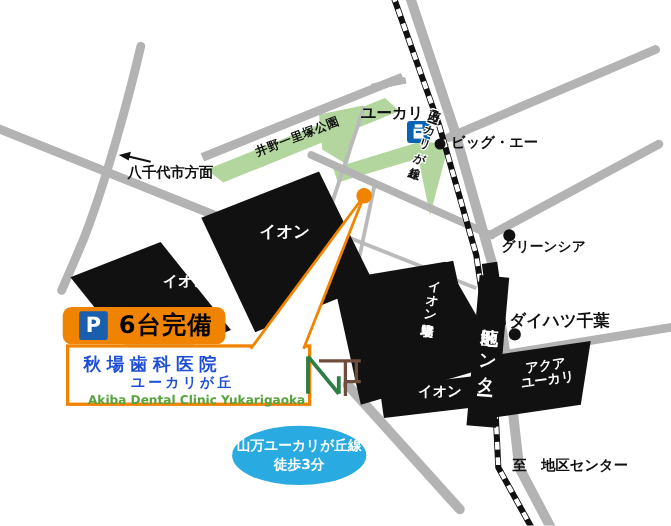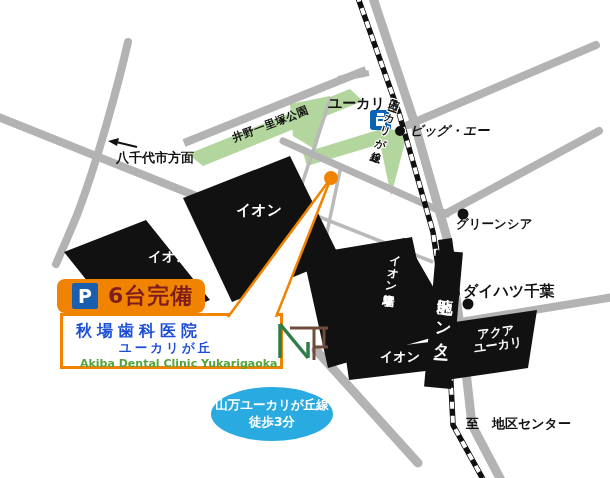--- a/index.html
+++ b/index.html
@@ -15,21 +15,21 @@
   
   .banner{position:absolute;left:430px;top:251px;width:27px;height:137px;background:#111;
           z-index:3;display:flex;align-items:center;justify-content:center;transform:rotate(5deg);}
   .banner span{writing-mode:vertical-rl;text-orientation:upright;color:#fff;font-weight:bold;
                font-size:16px;letter-spacing:2px;}
   
   .pbadge{position:absolute;left:57px;top:279px;width:148px;height:34px;background:#f08300;
           border-radius:8px;display:flex;align-items:center;z-index:2;}
   .pbadge .psq{width:26px;height:26px;margin-left:15px;background:#1a5fae;color:#fff;font-weight:bold;
                font-size:19px;display:flex;align-items:center;justify-content:center;border-radius:2px;}
-  .pbadge .ptxt{color:#7f1d1d;font-weight:bold;font-size:22px;letter-spacing:1px;margin-left:10px;}
+  .pbadge .ptxt{color:#000000;font-weight:bold;font-size:22px;letter-spacing:1px;margin-left:10px;}
   
   .clinic{position:absolute;left:60px;top:313px;width:217px;height:50px;background:#fff;
           border:3px solid #f08300;z-index:2;}
   .clinic .n1{position:absolute;left:13px;top:5px;font-size:16px;font-weight:bold;color:#1d4ed8;letter-spacing:5px;white-space:nowrap;}
   .clinic .n2{position:absolute;left:56px;top:24px;font-size:12.5px;font-weight:bold;color:#1d4ed8;letter-spacing:3px;white-space:nowrap;}
   .clinic .rm{position:absolute;left:17px;top:41px;font-size:11px;font-weight:bold;color:#57a33c;white-space:nowrap;}
   .clinic .logo{position:absolute;right:6px;top:2px;}
   
   .acc{position:absolute;left:202px;width:140px;text-align:center;color:#fff;font-weight:bold;
        font-size:12.5px;z-index:3;}
@@ -102,21 +102,21 @@
     <svg width="21" height="20" viewBox="0 0 21 20">
       <rect x="0" y="0" width="21" height="20" rx="3" fill="#0b63b4"></rect>
       <rect x="7" y="3" width="7" height="3" fill="#fff"></rect>
       <path d="M6,7 h9 v9 h-9 z" fill="#fff"></path>
       <rect x="8" y="9" width="5" height="2" fill="#0b63b4"></rect>
     </svg>
   </div>
 
   <div class="lbl halo vtext" style="left:393px;top:92px;font-size:10.5px;letter-spacing:1px;transform:rotate(19deg);transform-origin:top center;">山万ユーカリが丘線</div>
 
-  <div class="lbl" style="left:410px;top:124px;font-size:13px;font-style:italic;">ビッグ・エー</div>
+  <div class="lbl" style="left:410px;top:124px;font-size:13px;">ビッグ・エー</div>
 
   <div class="lbl" style="left:456px;top:217px;font-size:12.5px;">
     <div>グリーンシア</div>
   </div>
 
   <div class="lbl" style="left:463px;top:283px;font-size:15px;">ダイハツ千葉</div>
 
   <div class="lbl" style="left:116px;top:151px;font-size:13px;">八千代市方面</div>
 
   <div class="lbl" style="left:233px;top:133px;font-size:11px;letter-spacing:0.5px;transform:rotate(-21deg);transform-origin:left center;">井野一里塚公園</div>

